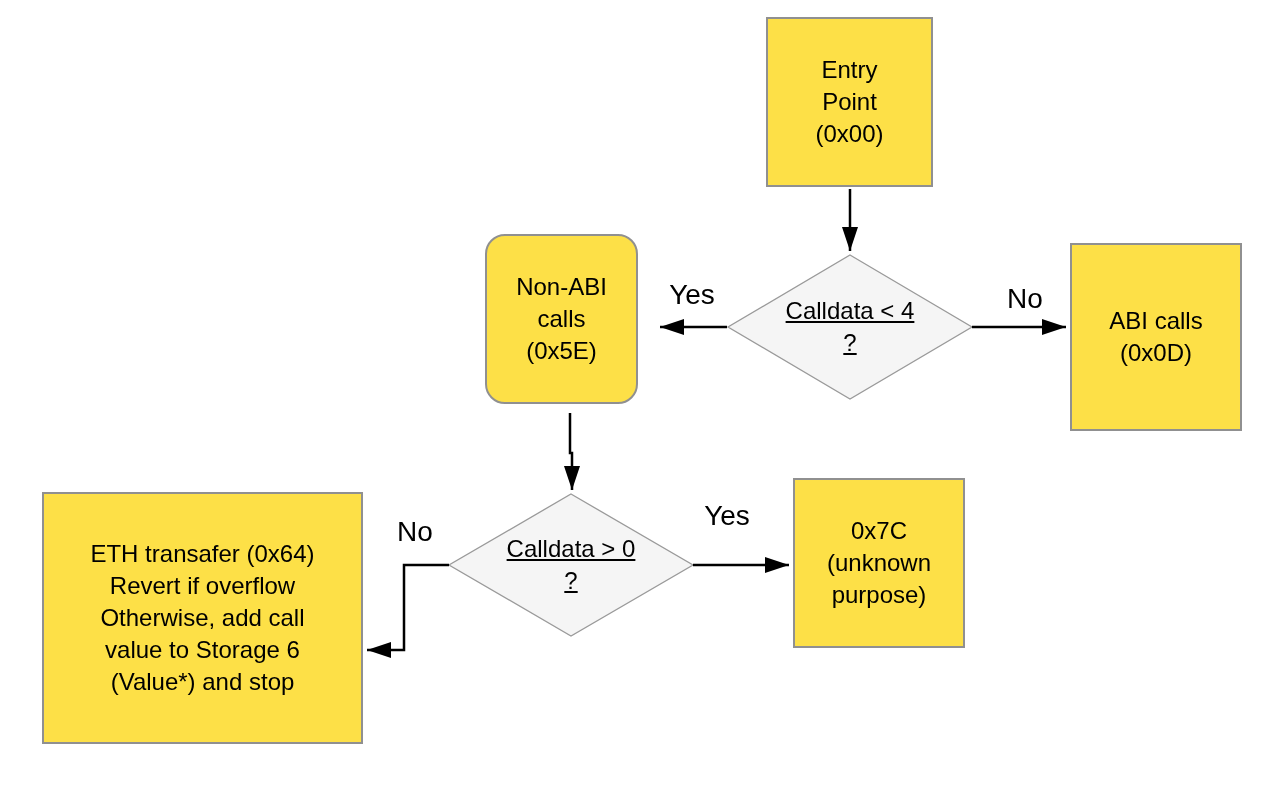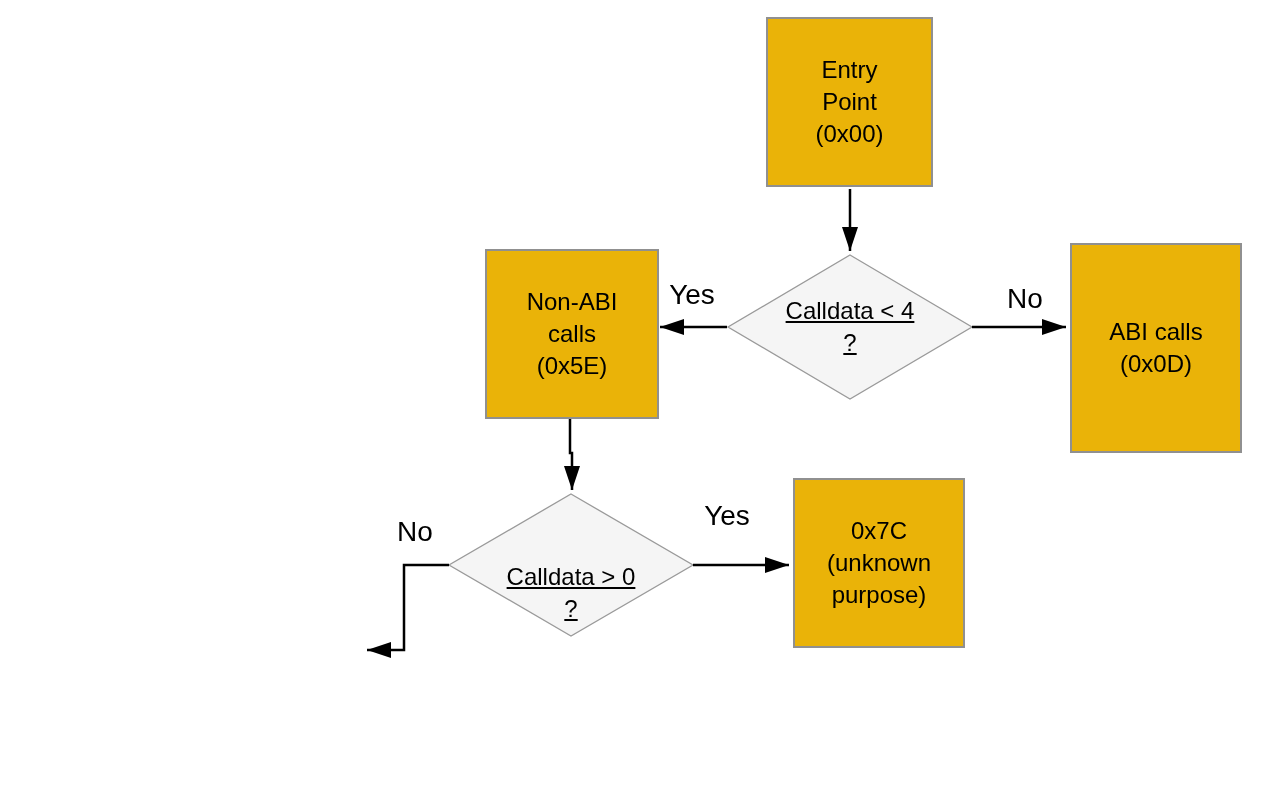--- a/index.html
+++ b/index.html
@@ -16,21 +16,21 @@
     overflow: hidden;
   }
   .layer {
     position: absolute;
     left: 0;
     top: 0;
   }
   .node {
     position: absolute;
     box-sizing: border-box;
-    background: #eab308;
+    background: #fde047;
     border: 2px solid #909090;
     display: flex;
     align-items: center;
     justify-content: center;
     text-align: center;
     white-space: pre-line;
     font-size: 24px;
     line-height: 32px;
     color: #000000;
   }
@@ -76,36 +76,41 @@
     <path d="M972,327 L1066,327" fill="none" stroke="#000000" stroke-width="2.5" marker-end="url(#arrowhead)"></path>
     <path d="M570,413 L570,453 L572,453 L572,490" fill="none" stroke="#000000" stroke-width="2.5" marker-end="url(#arrowhead)"></path>
     <path d="M449,565 L404,565 L404,650 L367,650" fill="none" stroke="#000000" stroke-width="2.5" marker-end="url(#arrowhead)"></path>
     <path d="M693,565 L789,565" fill="none" stroke="#000000" stroke-width="2.5" marker-end="url(#arrowhead)"></path>
   </svg>
 
   <div class="node" style="left:766px; top:17px; width:167px; height:170px;">Entry
 Point
 (0x00)</div>
 
-  <div class="node" style="left:485px; top:249px; width:174px; height:170px;">Non-ABI
+  <div class="node" style="left:485px; top:234px; width:153px; height:170px;border-radius:20px;">Non-ABI
 calls
 (0x5E)</div>
 
-  <div class="node" style="left:1070px; top:243px; width:172px; height:210px;">ABI calls
+  <div class="node" style="left:1070px; top:243px; width:172px; height:188px;">ABI calls
 (0x0D)</div>
 
   <div class="node" style="left:793px; top:478px; width:172px; height:170px;">0x7C
 (unknown
 purpose)</div>
 
+  <div class="node" style="left:42px; top:492px; width:321px; height:252px;">ETH transafer (0x64)
+Revert if overflow
+Otherwise, add call
+value to Storage 6
+(Value*) and stop</div>
 
   <div class="diamond-label" style="left:728px; top:255px; width:244px; height:144px;">Calldata &lt; 4
 ?</div>
 
-  <div class="diamond-label" style="left:449px; top:522px; width:244px; height:142px;">Calldata &gt; 0
+  <div class="diamond-label" style="left:449px; top:494px; width:244px; height:142px;">Calldata &gt; 0
 ?</div>
 
   <div class="edge-label" style="left:692px; top:295px;">Yes</div>
 
   <div class="edge-label" style="left:1025px; top:299px;">No</div>
 
   <div class="edge-label" style="left:415px; top:532px;">No</div>
 
   <div class="edge-label" style="left:727px; top:516px;">Yes</div>
 

